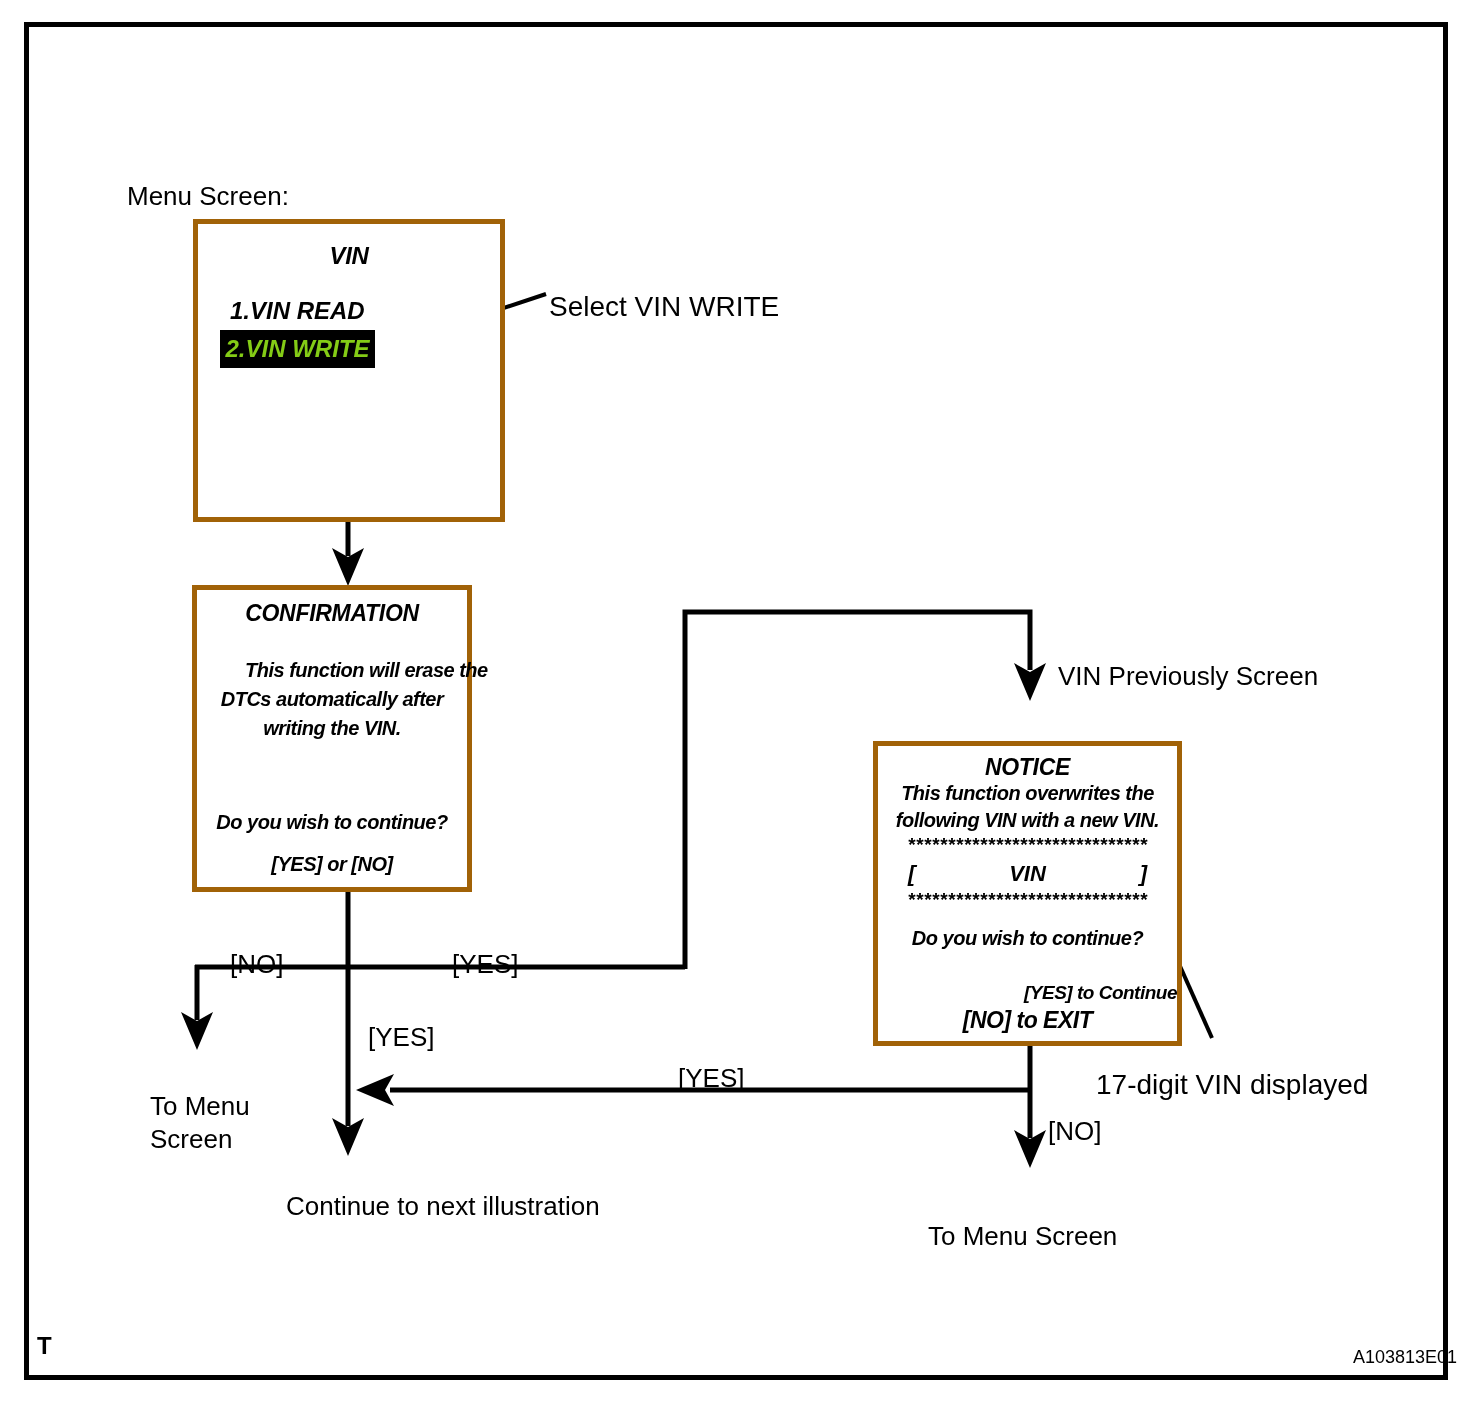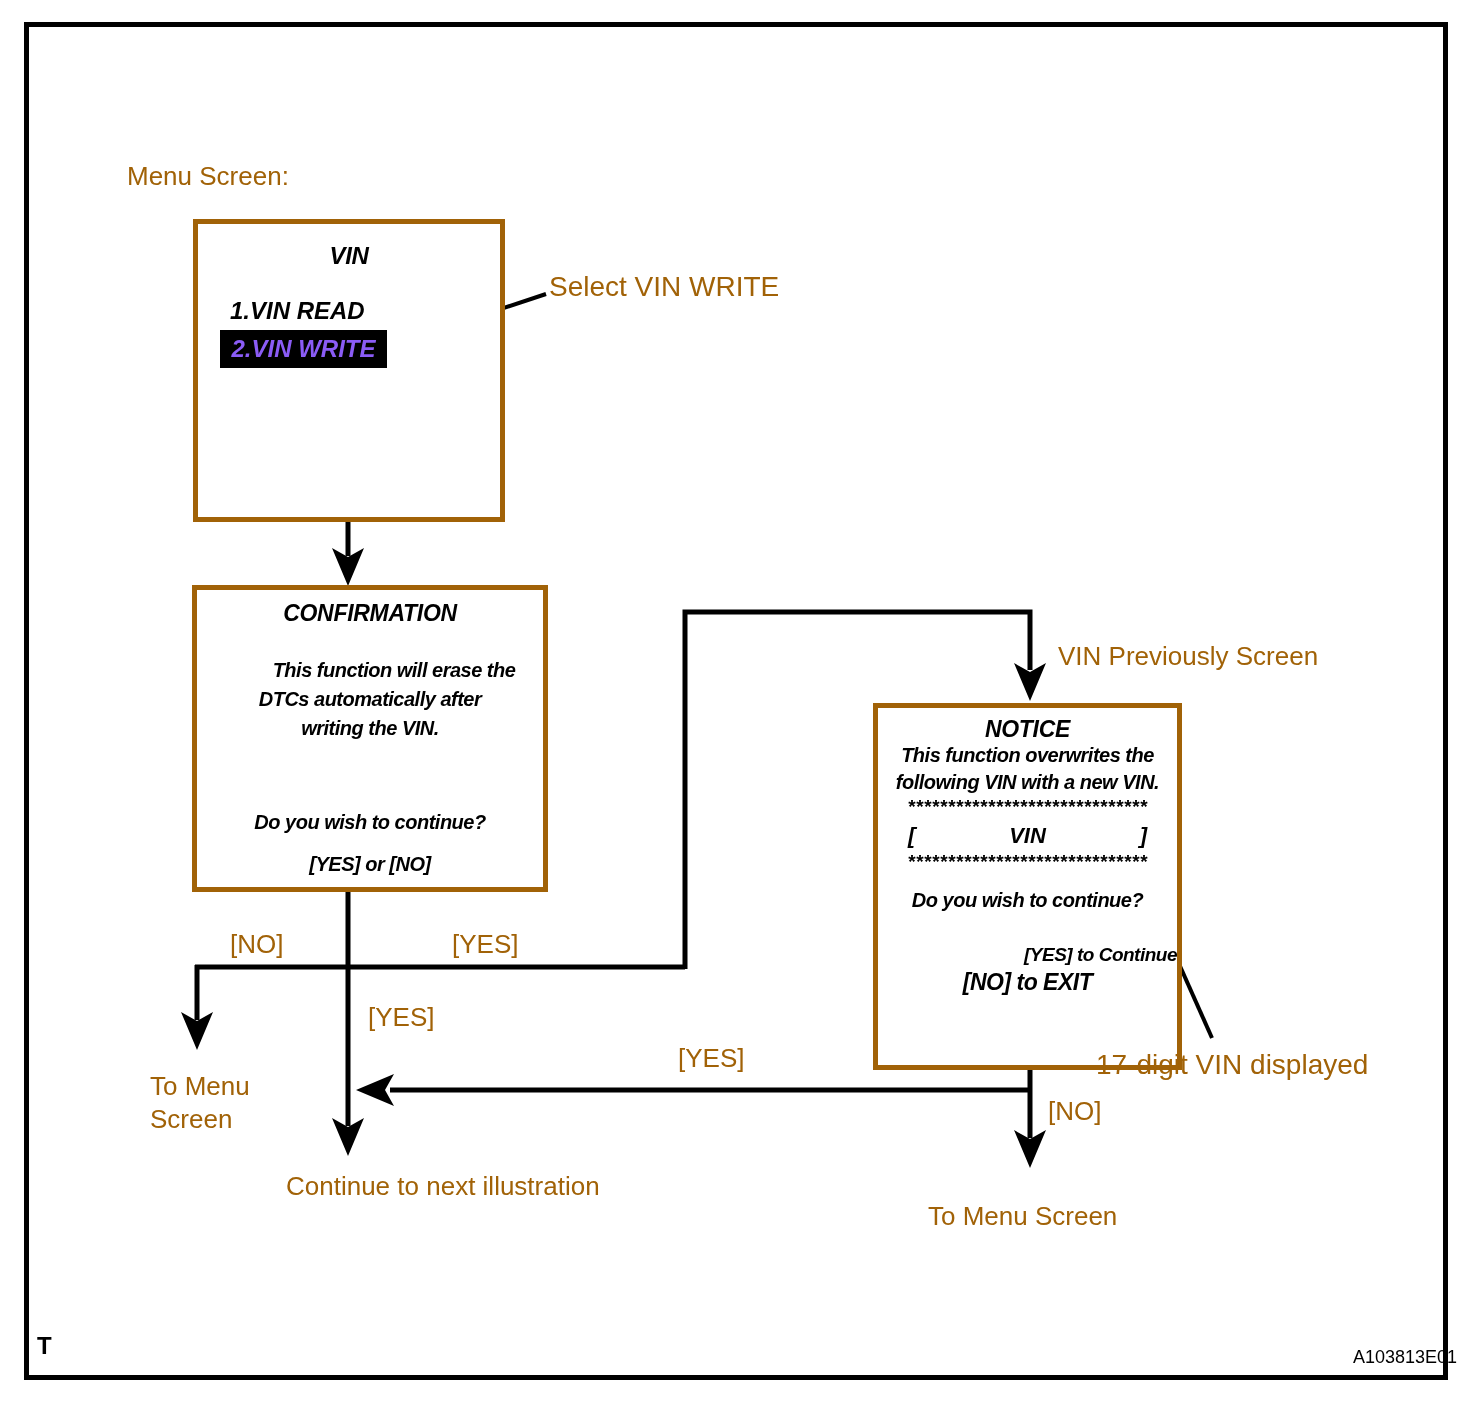--- a/index.html
+++ b/index.html
@@ -15,23 +15,24 @@
   }
   .abs { position: absolute; }
   #page-border {
     left: 24px; top: 22px;
     width: 1424px; height: 1358px;
     border: 5px solid #000000;
   }
   .annot {
     font-size: 26px;
     font-weight: 400;
-    color: #a16207;
+    color: #000000;
     white-space: nowrap;
     line-height: 33px;
+    margin-top: 20px;
   }
   .screen-box {
     border: 5px solid #a16207;
     background: #ffffff;
     font-style: italic;
   }
   .screen-box .row {
     position: absolute;
     left: 0; width: 100%;
     text-align: center;
@@ -41,22 +42,22 @@
   .box-title { font-size: 23px; letter-spacing: -0.3px; }
   .box-text  { font-size: 20px; letter-spacing: -0.5px; line-height: 29px; }
   .menu-item {
     position: absolute;
     font-weight: bold;
     font-size: 24px;
     white-space: nowrap;
   }
   #menu-item-write {
     background: #000000;
-    color: #8b5cf6;
-    width: 167px; height: 38px;
+    color: #84cc16;
+    width: 155px; height: 38px;
     line-height: 38px;
     text-align: center;
   }
   .stars { font-size: 19px; letter-spacing: 0.6px; font-weight: bold; }
   .bracket-row {
     position: absolute;
     left: 0; width: 100%;
     display: flex;
     justify-content: space-between;
     padding: 0 30px;
@@ -107,32 +108,32 @@
   <div class="abs annot" style="left:127px; top:160px;">Menu Screen:</div>
 
   <div class="abs screen-box" style="left:193px; top:219px; width:312px; height:303px;">
     <div class="row box-title" style="top:18px; font-size:24px;">VIN</div>
     <div class="menu-item" style="left:32px; top:73px;">1.VIN READ</div>
     <div class="menu-item" id="menu-item-write" style="left:22px; top:106px;">2.VIN WRITE</div>
   </div>
 
   <div class="abs annot" style="left:549px; top:270px; font-size:28px;">Select VIN WRITE</div>
 
-  <div class="abs screen-box" style="left:192px; top:585px; width:356px; height:307px;">
+  <div class="abs screen-box" style="left:192px; top:585px; width:280px; height:307px;">
     <div class="row box-title" style="top:10px;">CONFIRMATION</div>
     <div class="row box-text" style="top:66px;padding-left:48px;">This function will erase the</div>
     <div class="row box-text" style="top:95px;">DTCs automatically after</div>
     <div class="row box-text" style="top:124px;">writing the VIN.</div>
     <div class="row box-text" style="top:218px;">Do you wish to continue?</div>
     <div class="row box-text" style="top:260px;">[YES] or [NO]</div>
   </div>
 
   <div class="abs annot" style="left:1058px; top:640px;">VIN Previously Screen</div>
 
-  <div class="abs screen-box" style="left:873px; top:703px; width:309px; height:367px;">
+  <div class="abs screen-box" style="left:873px; top:741px; width:309px; height:305px;">
     <div class="row box-title" style="top:8px;">NOTICE</div>
     <div class="row box-text" style="top:33px;">This function overwrites the</div>
     <div class="row box-text" style="top:60px;">following VIN with a new VIN.</div>
     <div class="row stars" style="top:88px;">******************************</div>
     <div class="bracket-row" style="top:115px;">
       <span>[</span>
       <span>VIN</span>
       <span>]</span>
     </div>
     <div class="row stars" style="top:143px;">******************************</div>

